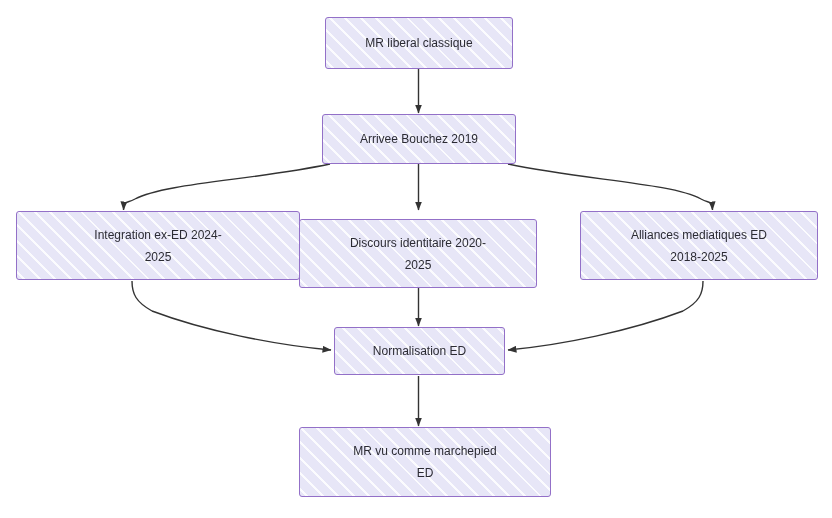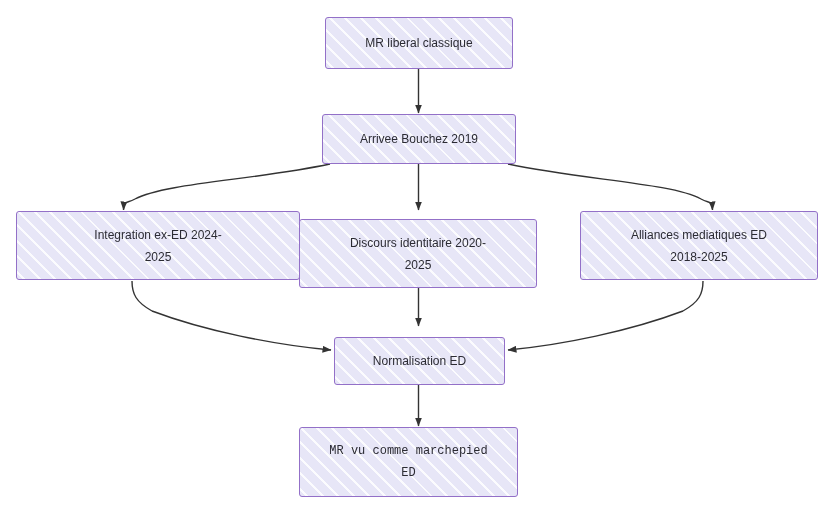--- a/index.html
+++ b/index.html
@@ -51,22 +51,22 @@
     display: block;
     width: 100%;
     white-space: pre-line;
   }
   
   #node-mr-liberal      { left: 325px; top: 17px;  width: 188px; height: 52px; }
   #node-arrivee         { left: 322px; top: 114px; width: 194px; height: 50px; }
   #node-integration     { left: 16px;  top: 211px; width: 284px; height: 69px; }
   #node-discours        { left: 299px; top: 211px; width: 238px; height: 69px; margin-top: 8px; }
   #node-alliances       { left: 580px; top: 211px; width: 238px; height: 69px; }
-  #node-normalisation   { left: 334px; top: 337px; width: 171px; height: 48px; }
-  #node-marchepied      { left: 299px; top: 427px; width: 219px; height: 70px; font-family: Liberation Mono, monospace; }
+  #node-normalisation   { left: 334px; top: 327px; width: 171px; height: 48px; }
+  #node-marchepied      { left: 299px; top: 427px; width: 252px; height: 70px; }
 </style>
 </head>
 <body>
 
 <div id="canvas">
 
   <svg id="edges" viewBox="0 0 832 518" xmlns="http://www.w3.org/2000/svg">
     <defs>
       <marker id="arrowhead" markerWidth="9" markerHeight="7" refX="8.5" refY="3.5" orient="auto" markerUnits="userSpaceOnUse">
         <polygon points="0 0, 9 3.5, 0 7" fill="#333333"></polygon>

